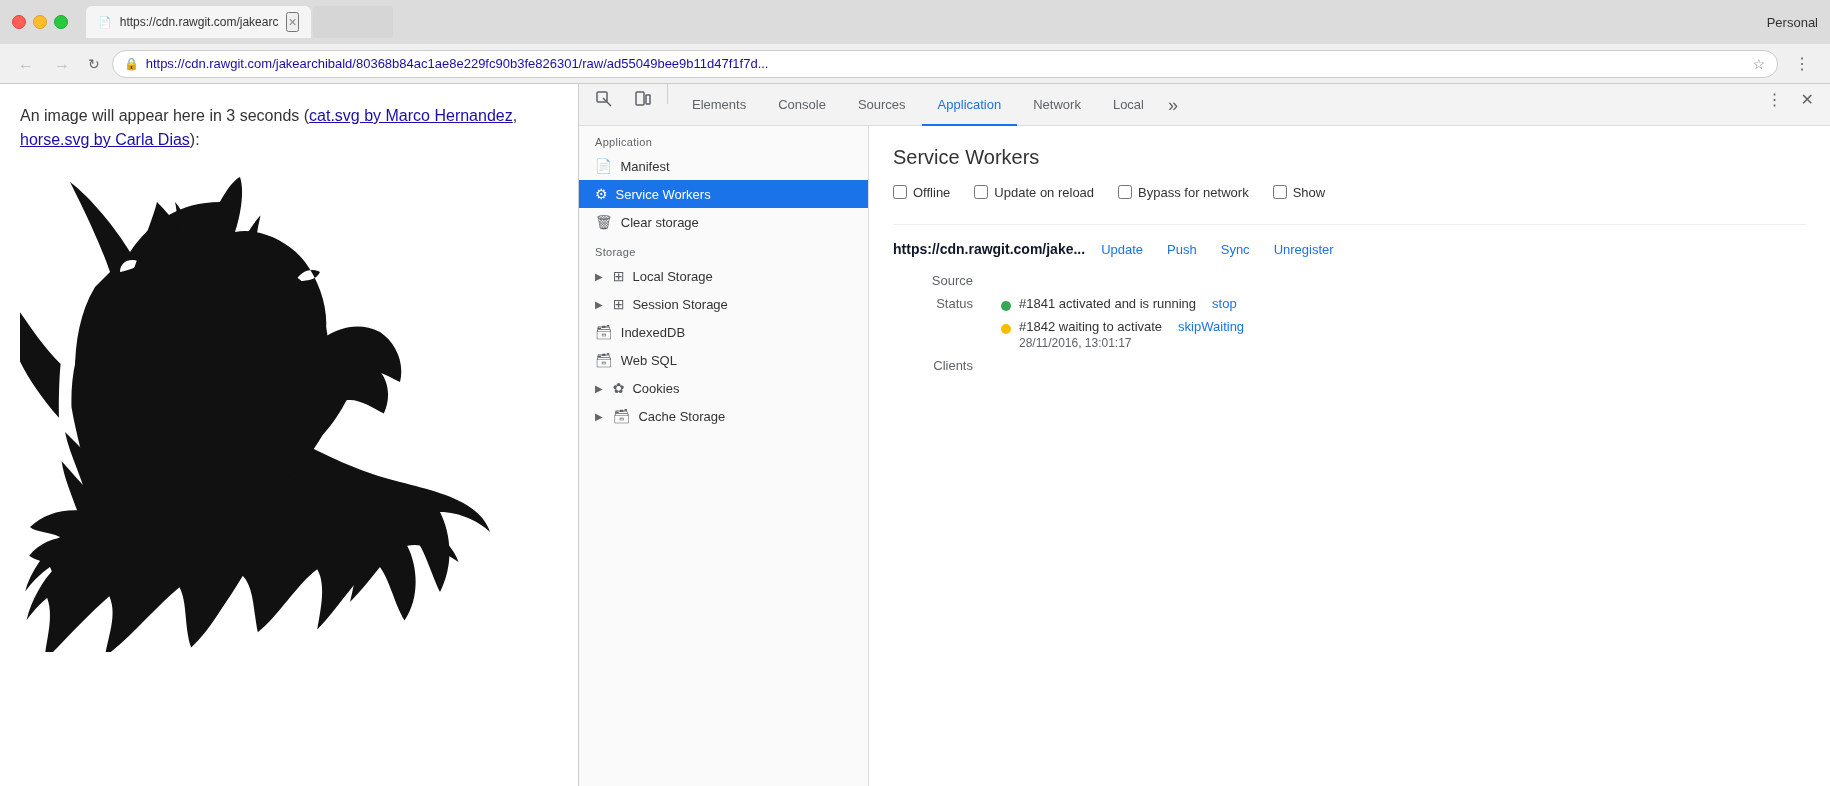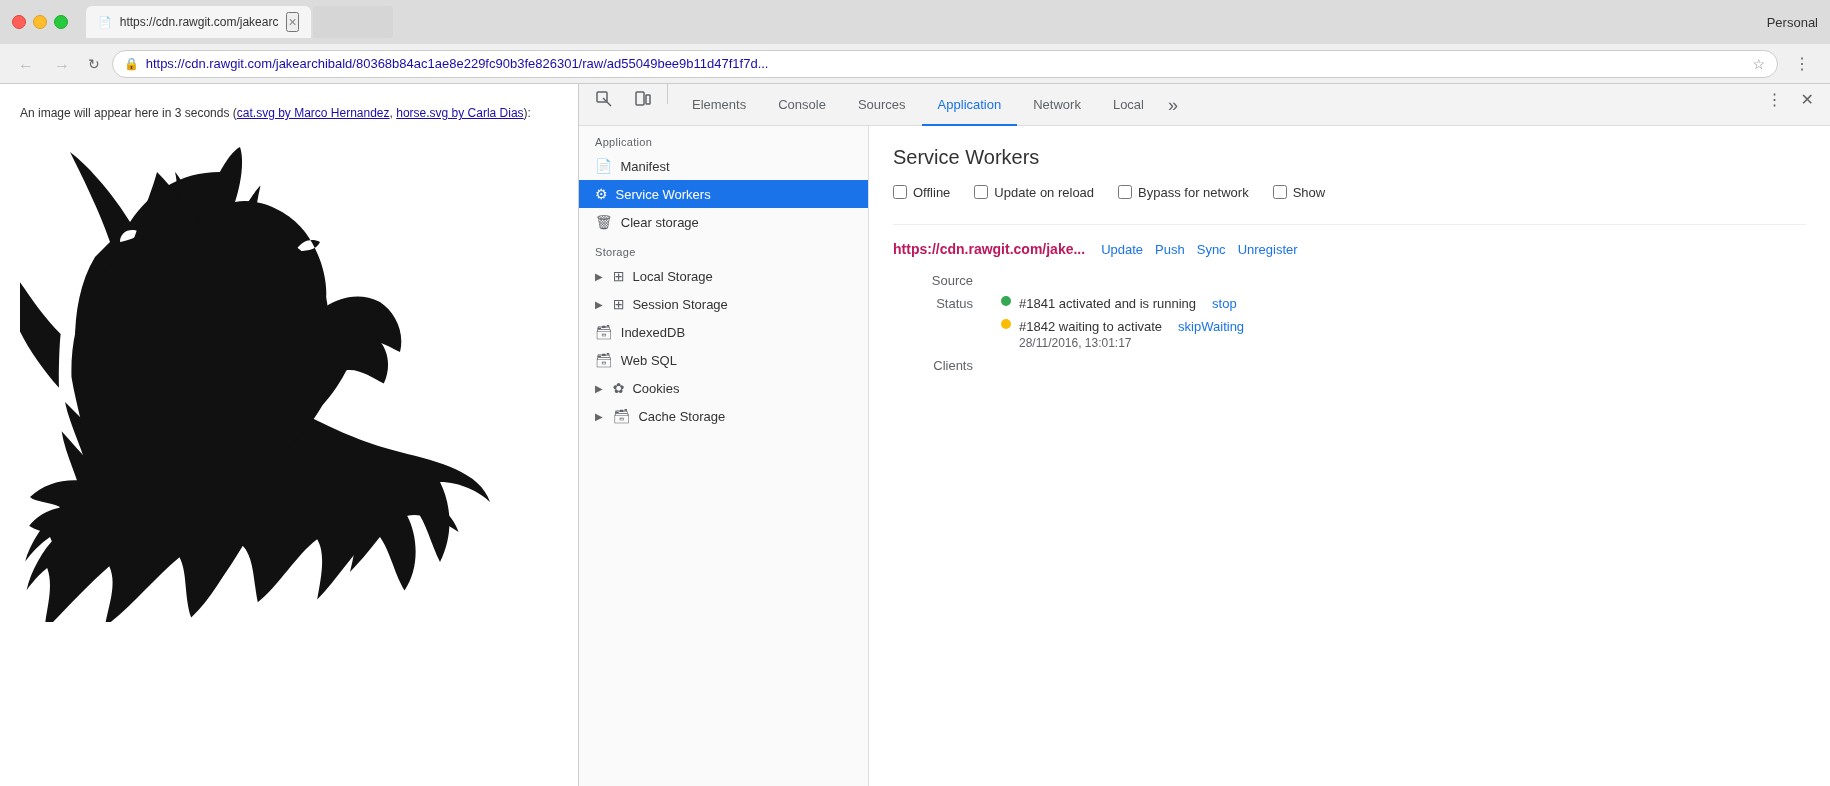--- a/index.html
+++ b/index.html
@@ -29,21 +29,21 @@
     .secure-icon { color: #1a7f37; font-size: 12px; }
     .url-text { font-size: 13px; color: #1a0dab; flex: 1; white-space: nowrap; overflow: hidden; text-overflow: ellipsis; }
     .star-btn { background: none; border: none; font-size: 14px; color: #888; cursor: pointer; }
     .more-btn { background: none; border: none; font-size: 16px; color: #666; cursor: pointer; padding: 4px 8px; }
 
     
     .main-content { display: flex; width: 100%; height: calc(786px - 84px); }
 
     
     .page-content { flex: 0 0 578px; background: white; padding: 20px; overflow: auto; }
-    .page-text { font-size: 12px; color: #333; line-height: 1.5; margin-bottom: 20px; }
+    .page-text { font-size: 16px; color: #333; line-height: 1.5; margin-bottom: 20px; }
     .page-link { color: #1a0dab; text-decoration: underline; cursor: pointer; }
     .cat-svg { width: 480px; height: 480px; }
 
     
     .devtools { flex: 1; display: flex; flex-direction: column; border-left: 1px solid #ccc; background: white; }
 
     
     .devtools-toolbar { display: flex; align-items: flex-start; background: #f3f3f3; border-bottom: 1px solid #ddd; height: 42px; padding: 0 8px; gap: 4px; }
     .dt-icon-btn { background: none; border: none; padding: 6px 8px; cursor: pointer; color: #5f6368; font-size: 16px; border-radius: 4px; }
     .dt-separator { width: 1px; height: 20px; background: #ccc; margin: 0 4px; }
@@ -65,27 +65,27 @@
     .dt-sidebar-item .item-icon { font-size: 14px; color: #5f6368; }
     .expand-arrow { font-size: 10px; color: #666; margin-right: 2px; }
 
     
     .dt-main { flex: 1; overflow: auto; padding: 20px 24px; }
     .panel-title { font-size: 20px; font-weight: 400; color: #333; margin-bottom: 16px; }
     .sw-options { display: flex; align-items: center; gap: 24px; margin-bottom: 24px; }
     .sw-option { display: flex; align-items: flex-start; gap: 6px; font-size: 13px; color: #333; }
     .sw-checkbox { width: 14px; height: 14px; border: 1px solid #888; cursor: pointer; }
     .sw-entry { border-top: 1px solid #eee; padding-top: 16px; }
-    .sw-url-actions { display: inline-flex; gap: 12px; margin-left: 12px; }
+    .sw-url-actions { display: inline-flex; gap: 24px; margin-left: 12px; }
     .sw-action-link { color: #1a73e8; font-size: 13px; cursor: pointer; text-decoration: none; }
     .sw-detail { display: grid; grid-template-columns: 80px 1fr; gap: 8px 28px; font-size: 13px; margin-bottom: 8px; align-items: start; }
     .sw-label { color: #5f6368; text-align: right; }
     .sw-file-link { color: #1a73e8; cursor: pointer; text-decoration: none; }
     .sw-timestamp { color: #5f6368; font-size: 12px; }
-    .sw-status-row { display: flex; align-items: flex-start; gap: 8px; }
+    .sw-status-row { display: flex; align-items: flex-end; gap: 8px; }
     .status-dot { width: 10px; height: 10px; border-radius: 50%; flex-shrink: 0; }
     .status-dot.green { background: #34a853; }
     .status-dot.orange { background: #fbbc04; }
     .sw-status-text { color: #333; }
     .sw-status-sub { color: #5f6368; font-size: 12px; margin-top: 2px; margin-left: 18px; }
     .sw-clients { font-size: 13px; color: #333; }
   </style>
 </head>
 <body>
 
@@ -339,21 +339,21 @@
             <span>Bypass for network</span>
           </label>
           <label class="sw-option">
             <input type="checkbox" class="sw-checkbox" style="">
             <span>Show</span>
           </label>
         </div>
 
         <div class="sw-entry">
           <div style="margin-bottom:16px; display:flex; align-items:center; flex-wrap:wrap; gap:4px;">
-            <span style="font-size:14px; font-weight:600; color:#be185d;">https://cdn.rawgit.com/jake...</span>
+            <span style="font-size:14px; font-weight:600; color:#0f172a;">https://cdn.rawgit.com/jake...</span>
             <span class="sw-url-actions">
               <a class="sw-action-link">Update</a>
               <a class="sw-action-link">Push</a>
               <a class="sw-action-link">Sync</a>
               <a class="sw-action-link">Unregister</a>
             </span>
           </div>
 
           <div class="sw-detail">
             <span class="sw-label">Source</span>

